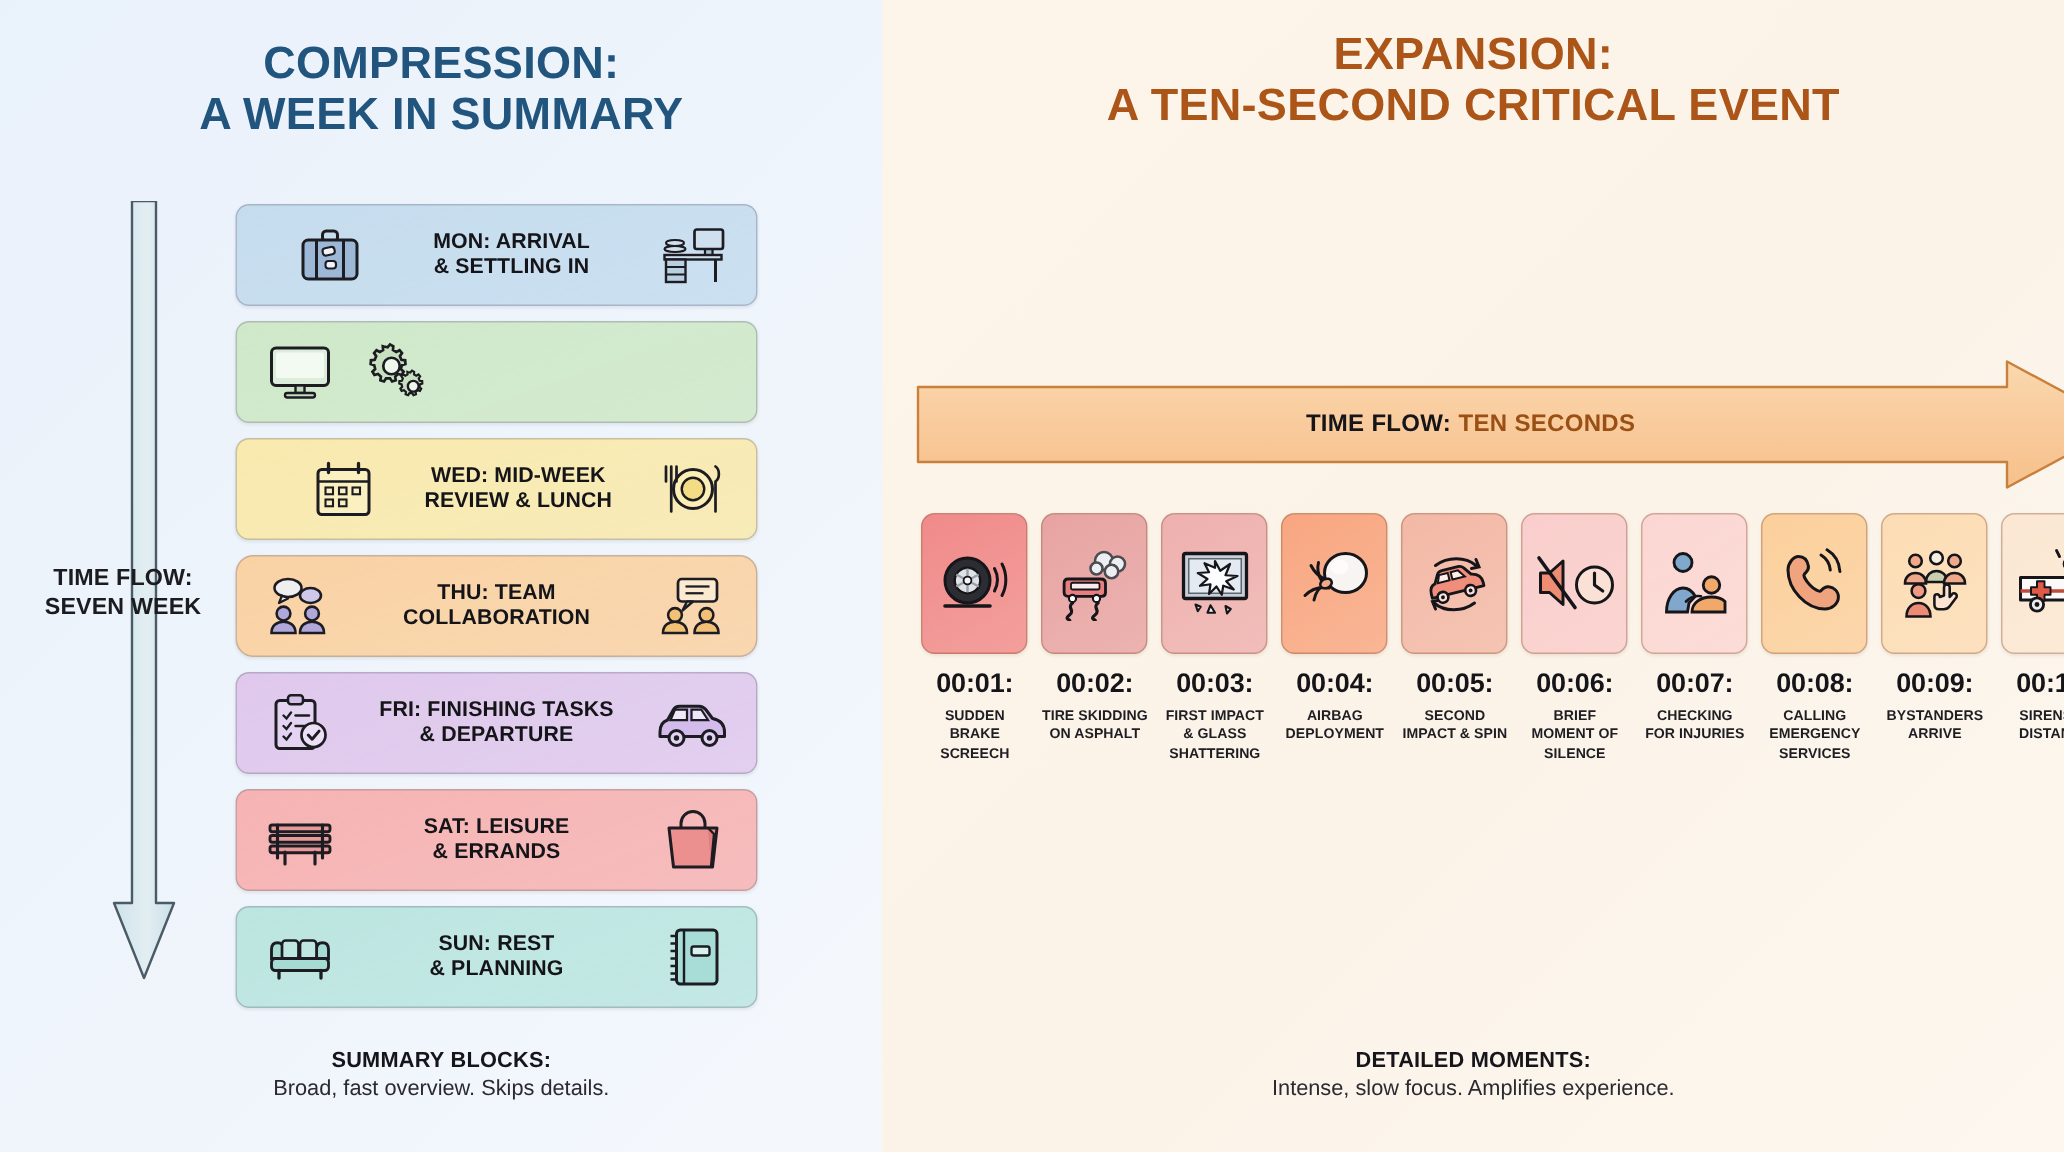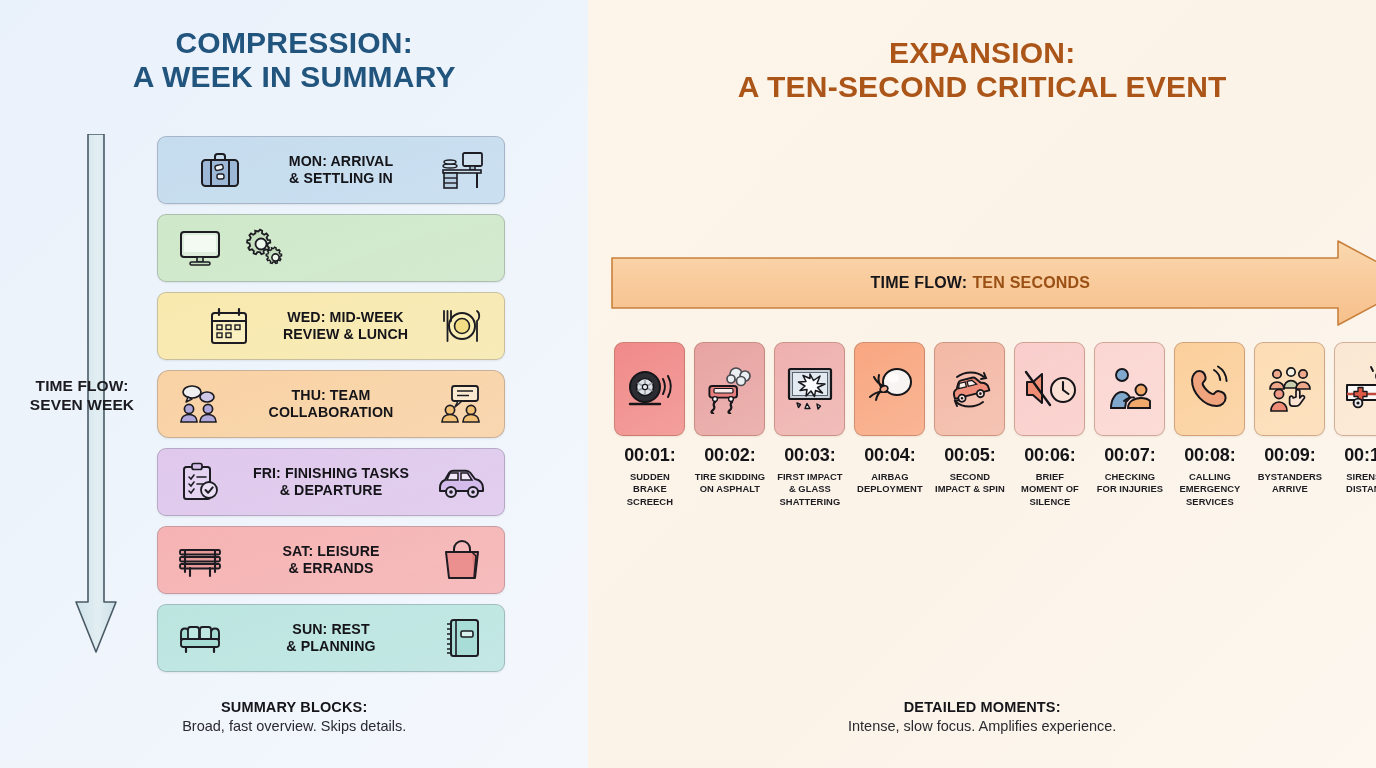--- a/index.html
+++ b/index.html
@@ -28,21 +28,21 @@
     font-weight: bold;
     line-height: 1.14;
     letter-spacing: .2px;
   }
   .title-left {
     margin-top: 26px;
     font-size: 30px;
     color: #22557e;
   }
   .title-right {
-    margin-top: 36px;
+    margin-top: 20px;
     font-size: 30px;
     color: #ab5519;
   }
   .title .l2 { display: block; }
 
   
   .v-arrow { position: absolute; left: 72px; top: 134px; width: 48px; height: 528px; }
   .tf-left-label {
     position: absolute;
     left: 0; top: 376px;

